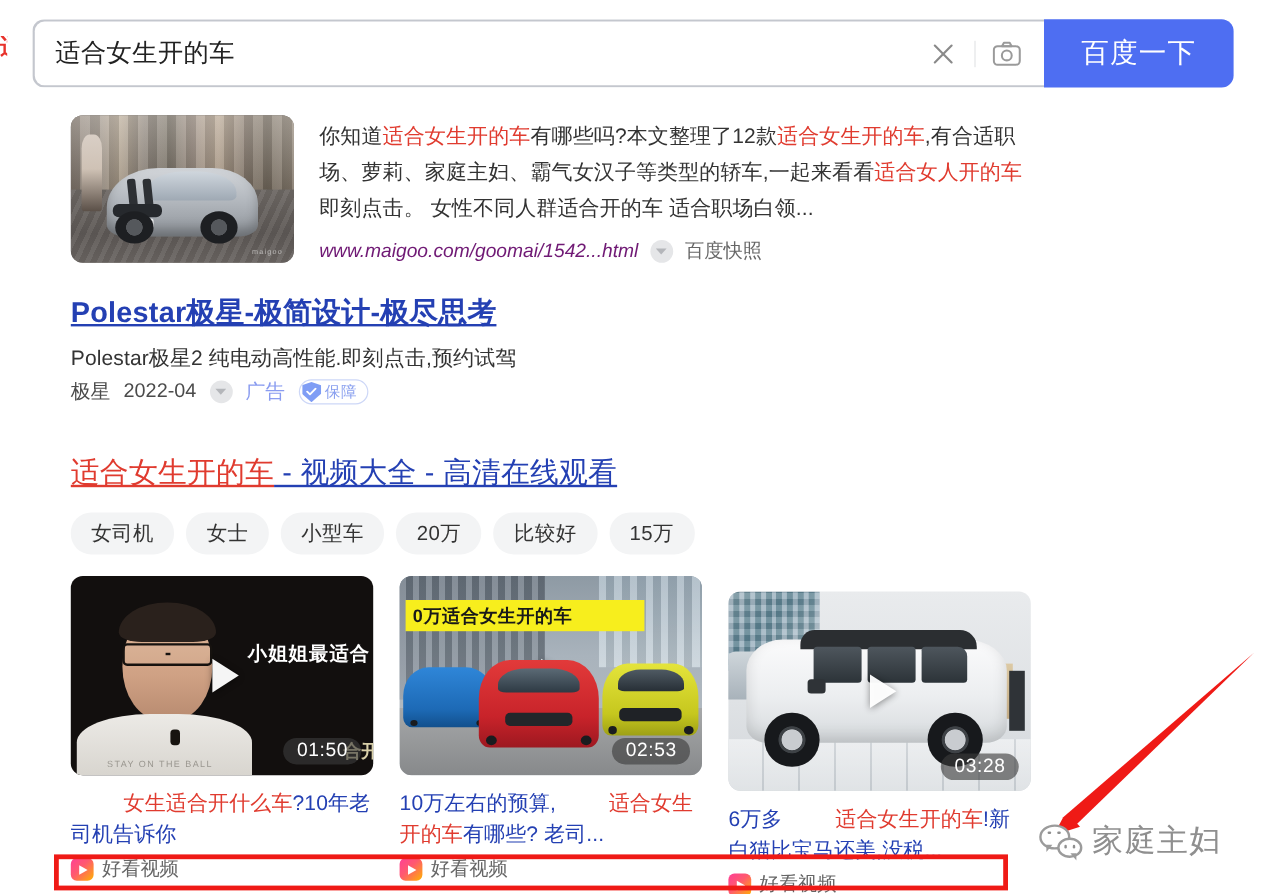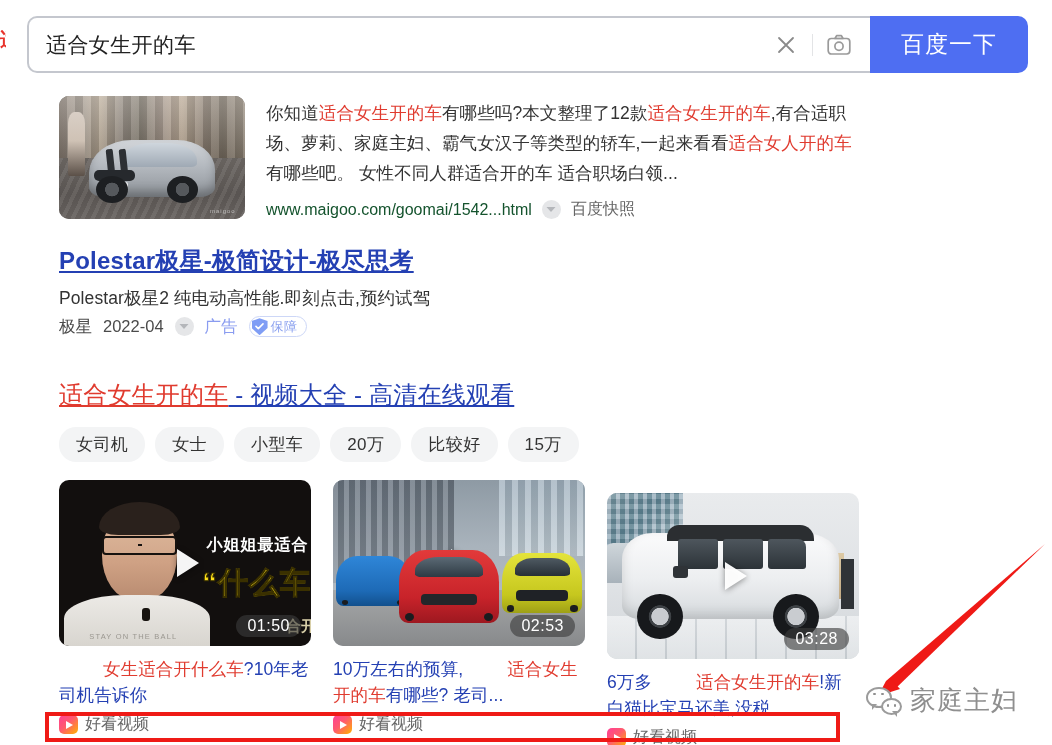--- a/index.html
+++ b/index.html
@@ -158,21 +158,21 @@
     line-height: 30px;
     color: #333;
     letter-spacing: 0.1px;
   }
   .snippet .hl { color: #e03b2f; }
   .src-row {
     margin-top: 11px;
     display: flex; align-items: center; gap: 10px;
     font-size: 16px; color: #666;
   }
-  .src-url { color: #14532d; }
+  .src-url { color: #701a75; font-style: italic; }
   .caret-badge {
     width: 19px; height: 19px; border-radius: 50%;
     background: #e5e6e8;
     display:flex; align-items:center; justify-content:center;
     cursor: pointer;
   }
   .caret-badge svg { display:block; }
   .kuaizhao { color: #666; cursor: pointer; }
 
   
@@ -540,21 +540,21 @@
       <div class="stripe1"></div>
       <div class="stripe2"></div>
       <div class="grill"></div>
       <div class="plate"></div>
       <div class="wheel l"></div>
       <div class="wheel r"></div>
       <div class="watermark">maigoo</div>
     </div>
     <div class="snippet-wrap">
       <div class="snippet">
-        <span>你知道</span><span class="hl">适合女生开的车</span><span>有哪些吗?本文整理了12款</span><span class="hl">适合女生开的车</span><span>,有合适职场、萝莉、家庭主妇、霸气女汉子等类型的轿车,一起来看看</span><span class="hl">适合女人开的车</span><span>有哪些吧。 女性不同人群适合开的车 适合职场白领...</span>
+        <span>你知道</span><span class="hl">适合女生开的车</span><span>有哪些吗?本文整理了12款</span><span class="hl">适合女生开的车</span><span>,有合适职场、萝莉、家庭主妇、霸气女汉子等类型的轿车,一起来看看</span><span class="hl">适合女人开的车</span><span>即刻点击。 女性不同人群适合开的车 适合职场白领...</span>
       </div>
       <div class="src-row">
         <span class="src-url">www.maigoo.com/goomai/1542...html</span>
         <span class="caret-badge">
           <svg width="10" height="7" viewBox="0 0 10 7">
               <path d="M0.5 1 L5 6 L9.5 1 Z" fill="#b4b6ba"></path>
             </svg>
         </span>
         <span class="kuaizhao">百度快照</span>
       </div>
@@ -599,21 +599,20 @@
 
     <div class="vcard">
       <div class="vthumb t1">
         <div class="head"></div>
         <div class="hair"></div>
         <div class="glasses"></div>
         <div class="shirt"></div>
         <div class="mic"></div>
         <div class="shirt-txt">STAY ON THE BALL</div>
         <div class="cap1">小姐姐最适合</div>
-        <div class="cap2">“什么车</div>
         <div class="cap3">合开</div>
         <div class="play-btn"></div>
         <div class="duration">01:50</div>
       </div>
       <div class="vtitle"><span class="hl">女生适合开什么车</span><span>?10年老司机告诉你</span></div>
       <div class="vsrc">
         <span class="hk-icon">
             <span class="tri"></span>
           </span>
         <span>好看视频</span>
@@ -634,20 +633,23 @@
             <span class="grill"></span>
             <span class="wh" style="left:6%"></span>
             <span class="wh" style="right:6%"></span>
           </div>
         <div class="carRed">
             <span class="win"></span>
             <span class="grill"></span>
             <span class="wh" style="left:6%"></span>
             <span class="wh" style="right:6%"></span>
           </div>
+        <div class="banner">
+            <span>0万适合女生开的车</span>
+          </div>
         <div class="play-btn"></div>
         <div class="duration">02:53</div>
       </div>
       <div class="vtitle"><span>10万左右的预算,</span><span class="hl">适合女生开的车</span><span>有哪些? 老司...</span></div>
       <div class="vsrc">
         <span class="hk-icon">
             <span class="tri"></span>
           </span>
         <span>好看视频</span>
       </div>

